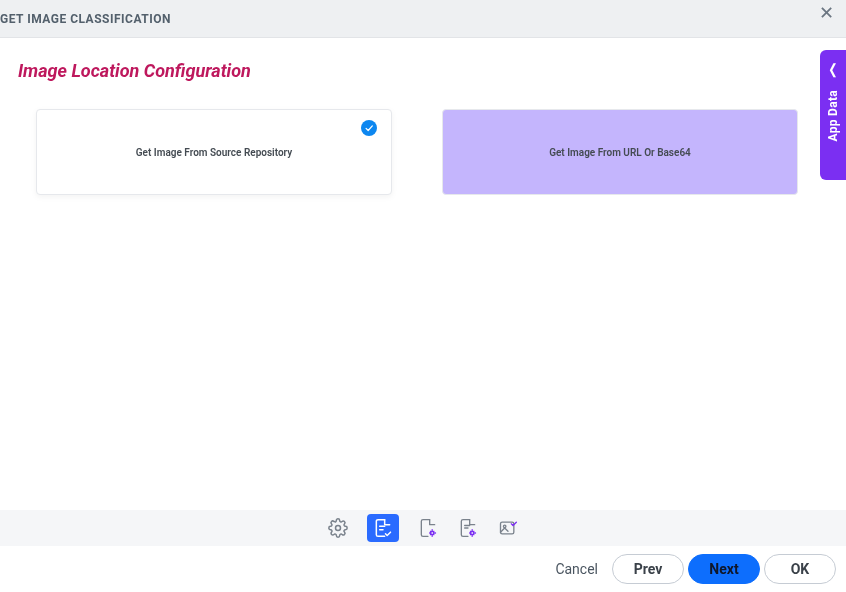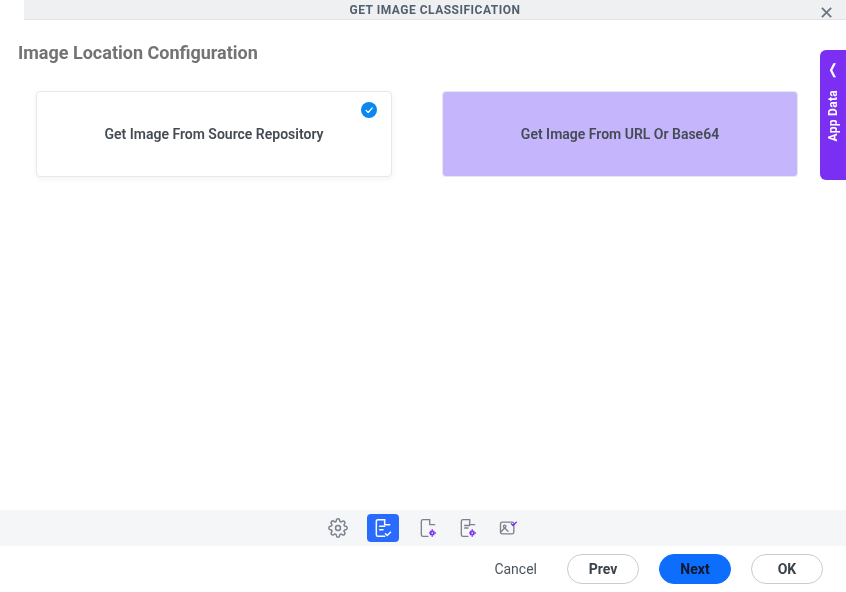--- a/index.html
+++ b/index.html
@@ -1,41 +1,41 @@
 <!DOCTYPE html>
 <html><head>
   <meta charset="utf-8">
   <style>
     * { box-sizing: border-box; margin: 0; padding: 0; }
     body { font-family: -apple-system, BlinkMacSystemFont, "Segoe UI", Roboto, Arial, sans-serif; background: #fff; width: 846px; height: 592px; position: relative; overflow: hidden; }
 
-    .header { height: 20px; background: #eef0f2; display: flex; align-items: center; justify-content: center; position: relative; border-bottom: 1px solid #e2e4e7; margin-left: 24px; }
+    .header { height: 38px; background: #eef0f2; display: flex; align-items: center; justify-content: flex-start; position: relative; border-bottom: 1px solid #e2e4e7; }
     .header-title { font-size: 12px; font-weight: 700; color: #53606c; letter-spacing: 0.5px; }
     .close-x { position: absolute; right: 12px; top: 4px; font-size: 18px; color: #6b7682; cursor: pointer; line-height: 1; }
 
-    .page-title { font-size: 18px; font-weight: 700; color: #737373; padding: 22px 0 0 18px; }
+    .page-title { font-size: 18px; font-weight: 700; color: #be185d; padding: 22px 0 0 18px; font-style: italic; }
 
     .cards-row { display: flex; gap: 50px; padding: 28px 18px 0 36px; }
     .card { flex: 0 0 356px; height: 86px; border: 1px solid #e6e8ec; border-radius: 4px; background: #fff; display: flex; align-items: center; justify-content: center; position: relative; cursor: pointer; box-shadow: 0 2px 6px rgba(0,0,0,0.05); }
     .card-inactive { background: #c4b5fd; box-shadow: none; }
-    .card-label { font-size: 14px; font-weight: 600; color: #444b52; }
+    .card-label { font-size: 10px; font-weight: 600; color: #444b52; }
     .check-badge { position: absolute; top: 10px; right: 14px; width: 16px; height: 16px; border-radius: 50%; background: #0d87f0; display: flex; align-items: center; justify-content: center; }
     .check-badge svg { width: 10px; height: 10px; }
 
     .app-data-tab { position: absolute; right: 0; top: 50px; width: 26px; height: 130px; background: #7b2ff2; border-radius: 6px 0 0 6px; display: flex; flex-direction: column; align-items: center; padding-top: 12px; cursor: pointer; }
     .app-data-chevron { color: #fff; font-size: 14px; line-height: 1; transform: scaleX(0.8); margin-bottom: 14px; }
     .app-data-label { color: #fff; font-size: 12px; font-weight: 700; writing-mode: vertical-rl; transform: rotate(180deg); letter-spacing: 0.3px; }
 
     .stepper-bar { position: absolute; left: 0; right: 0; bottom: 46px; height: 36px; background: #f5f6f8; display: flex; align-items: center; justify-content: center; gap: 18px; }
     .step-icon { width: 22px; height: 22px; display: flex; align-items: center; justify-content: center; cursor: pointer; }
     .step-icon svg { width: 20px; height: 20px; }
     .step-icon-active { width: 32px; height: 28px; background: #2a6bff; border-radius: 4px; display: flex; align-items: center; justify-content: center; }
     .step-icon-active svg { width: 20px; height: 20px; }
 
-    .footer-buttons { position: absolute; left: 0; right: 0; bottom: 0; height: 46px; display: flex; align-items: center; justify-content: flex-end; gap: 20px; padding-right: 23px; }
+    .footer-buttons { position: absolute; left: 0; right: 0; bottom: 0; height: 46px; display: flex; align-items: center; justify-content: flex-end; gap: 4px; padding-right: 10px; }
     .btn-text { font-size: 14px; color: #4a5560; cursor: pointer; padding: 0 10px; }
     .btn-pill { min-width: 72px; height: 30px; border: 1px solid #c6ccd4; border-radius: 15px; background: #fff; color: #3a4149; font-size: 14px; font-weight: 700; display: flex; align-items: center; justify-content: center; cursor: pointer; padding: 0 18px; }
     .btn-primary { background: #0d6efd; border-color: #0d6efd; color: #0f172a; font-weight: 700; }
   </style>
 </head>
 <body>
 
 <div class="header">
   <span class="header-title">GET IMAGE CLASSIFICATION</span>
   <span class="close-x">✕</span>

